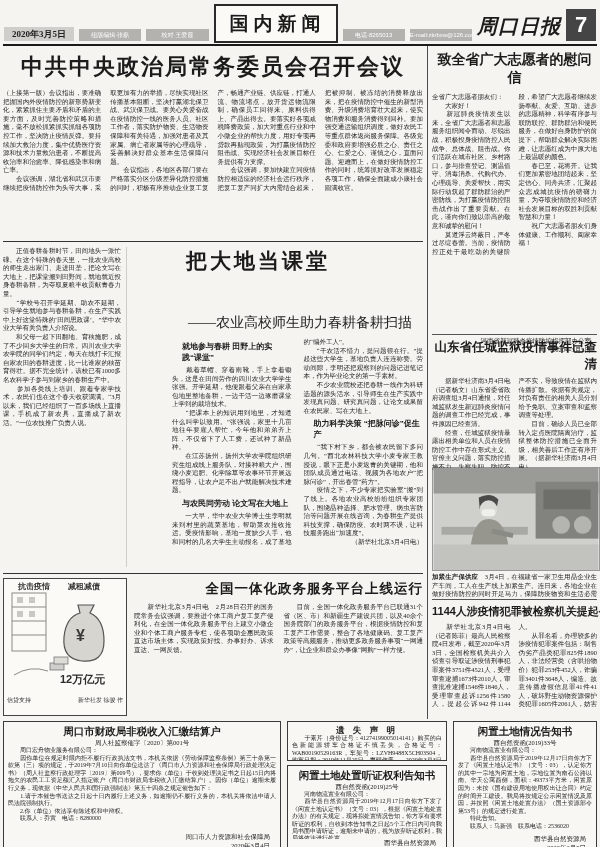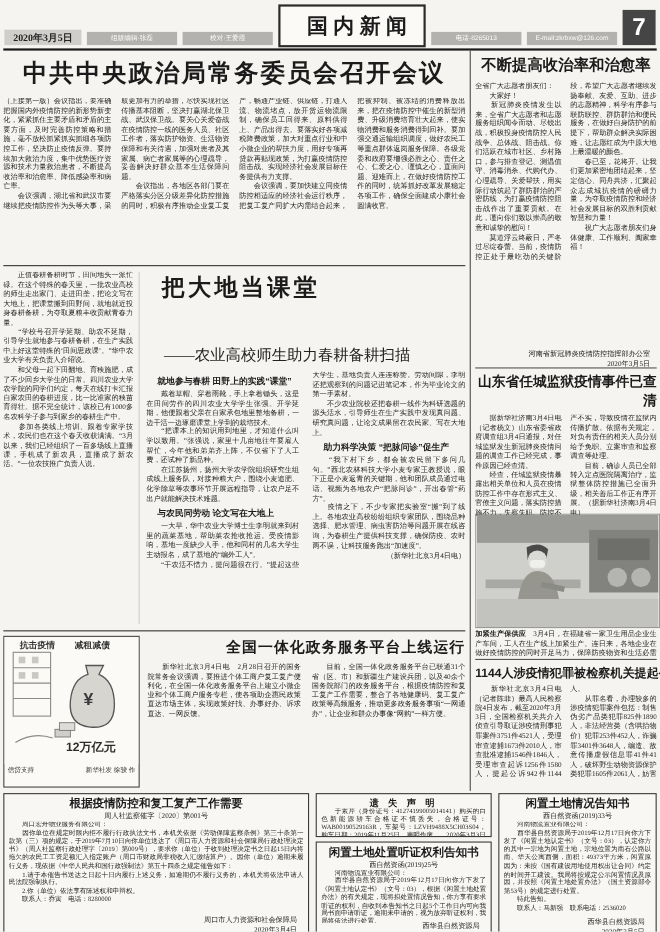--- a/index.html
+++ b/index.html
@@ -4,21 +4,21 @@
 <style>
   * { margin:0; padding:0; box-sizing:border-box; }
   html,body { background:#e9e7e2; }
   body { width:600px; height:847px; font-family:"Liberation Serif","DejaVu Serif",serif; color:#1b1b1b; }
   .page { width:600px; height:847px; background:#f5f4f0; overflow:hidden; position:relative; }
 
   
   header { display:flex; align-items:flex-end; gap:5px; padding:6px 4px 3px 4px; height:44px; }
   .date-box { background:#cfcecb; color:#222; font-weight:bold; font-size:9px; padding:2px 8px; height:14px; line-height:10px; white-space:nowrap; }
   .gray-bar { background:#b3b2af; color:#fdfdfd; font-size:6px; height:12px; line-height:12px; text-align:center; flex:1; white-space:nowrap; overflow:hidden; font-family:"Liberation Sans","DejaVu Sans",sans-serif; }
-  .section-box { border:2px solid #2a2a2a; background:#fbfaf7; font-size:19px; font-weight:bold; letter-spacing:5px; padding:5px 10px 4px 24px; white-space:nowrap; margin-bottom:-2px; }
+  .section-box { border:2px solid #2a2a2a; background:#fbfaf7; font-size:19px; font-weight:bold; letter-spacing:5px; padding:5px 10px 4px 14px; white-space:nowrap; margin-bottom:-2px; }
   .masthead { font-size:20px; font-weight:900; font-style:italic; letter-spacing:1px; white-space:nowrap; padding-bottom:1px; }
   .pagenum { width:30px; height:32px; background:#454545; color:#fff; font-size:22px; font-weight:bold; font-family:"Liberation Sans","DejaVu Sans",sans-serif; display:flex; align-items:center; justify-content:center; }
   .head-rule { border-top:2px solid #1a1a1a; margin:0 3px; }
 
   
   .tiny { font-size:6.5px; line-height:8.6px; text-align:justify; color:#242424; }
   .pre { white-space:pre-line; }
   .sign { font-size:6.5px; text-align:right; padding-right:6px; line-height:8.5px; }
   .docno { font-size:6.5px; text-align:center; line-height:9px; }
   .ending { font-size:6.5px; text-align:right; }
@@ -27,21 +27,21 @@
   .main { display:flex; margin:0 3px; height:673px; }
   .left-main { width:424px; padding-right:4px; }
   .right-strip { width:170px; border-left:1px solid #4c4c4c; padding-left:4px; }
 
   
   .politburo { height:195px; }
   .politburo h1 { font-size:22px; font-weight:900; text-align:center; letter-spacing:2px; padding:6px 0 7px 0; font-family:"Liberation Sans","DejaVu Sans",sans-serif; }
   .pb-body { column-count:4; column-gap:9px; height:150px; overflow:hidden; }
 
   
-  .feature { border-top:1px solid #333; height:332px; display:flex; padding-top:5px; }
+  .feature { border-top:1px solid #333; height:332px; display:flex; padding-top:5px;gap:39px; }
   .f-col1 { width:124px; height:320px; overflow:hidden; padding-right:5px; border-right:1px solid #cfcdc7; }
   .f-right { flex:1; padding-left:6px; }
   .f-title { font-size:21px; font-weight:900; letter-spacing:3px; font-family:"Liberation Sans","DejaVu Sans",sans-serif; padding-left:14px; }
   .f-subtitle { font-size:14px; padding:3px 0 6px 16px; color:#222;margin-top:36px; }
   .f-body { height:262px; column-count:2; column-gap:12px; overflow:hidden; }
   .f-body h3 { font-size:8px; font-weight:bold; text-align:left; padding:3px 0 3px 10px; break-inside:avoid; font-family:"Liberation Sans","DejaVu Sans",sans-serif; }
 
   
   .band { border-top:1px solid #333; height:146px; display:flex; padding-top:4px; }
   .cartoon { width:124px; height:138px; border:1px solid #444; background:#fbfaf6; display:flex; flex-direction:column; }
@@ -84,20 +84,21 @@
 
 <div class="page">
 
   <header>
     <div class="date-box">2020年3月5日</div>
     <div class="gray-bar">组版编辑·张磊</div>
     <div class="gray-bar">校对·王爱霞</div>
     <div class="section-box">国内新闻</div>
     <div class="gray-bar">电话·8265013</div>
     <div class="gray-bar">E-mail:zkrbxw@126.com</div>
+    <div class="masthead">周口日报</div>
     <div class="pagenum">7</div>
   </header>
   <div class="head-rule"></div>
 
   <div class="main">
     <section class="left-main">
 
       <article class="politburo">
         <h1>中共中央政治局常务委员会召开会议</h1>
         <div class="tiny pre pb-body">（上接第一版）会议指出，要准确把握国内外疫情防控的新形势新变化，紧紧抓住主要矛盾和矛盾的主要方面，及时完善防控策略和措施，毫不放松抓紧抓实抓细各项防控工作，坚决防止疫情反弹。要持续加大救治力度，集中优势医疗资源和技术力量救治患者，不断提高收治率和治愈率、降低感染率和病亡率。
@@ -164,21 +165,21 @@
           <div class="tiny pre pf-body">　　新华社北京3月4日电　2月28日召开的国务院常务会议强调，要推进个体工商户复工复产便利化，在全国一体化政务服务平台上建立小微企业和个体工商户服务专栏，使各项助企惠民政策直达市场主体，实现政策好找、办事好办、诉求直达、一网反馈。
 　　目前，全国一体化政务服务平台已联通31个省（区、市）和新疆生产建设兵团，以及40余个国务院部门的政务服务平台，根据疫情防控和复工复产工作需要，整合了各地健康码、复工复产政策等高频服务，推动更多政务服务事项“一网通办”，让企业和群众办事像“网购”一样方便。</div>
         </article>
       </div>
 
     </section>
 
     <aside class="right-strip">
 
       <article class="letter">
-        <h2>不断提高收治率和治愈率</h2>
+        <h2>致全省广大志愿者的慰问信</h2>
         <div class="tiny pre letter-body">全省广大志愿者朋友们：
 　　大家好！
 　　新冠肺炎疫情发生以来，全省广大志愿者和志愿服务组织闻令而动、尽锐出战，积极投身疫情防控人民战争、总体战、阻击战。你们活跃在城市社区、乡村路口，参与排查登记、测温值守、消毒消杀、代购代办、心理疏导、关爱帮扶，用实际行动筑起了群防群治的严密防线，为打赢疫情防控阻击战作出了重要贡献。在此，谨向你们致以崇高的敬意和诚挚的慰问！
 　　莫道浮云终蔽日，严冬过尽绽春蕾。当前，疫情防控正处于最吃劲的关键阶段，希望广大志愿者继续发扬奉献、友爱、互助、进步的志愿精神，科学有序参与联防联控、群防群治和便民服务，在做好自身防护的前提下，帮助群众解决实际困难，让志愿红成为中原大地上最温暖的颜色。
 　　春已至，花将开。让我们更加紧密地团结起来，坚定信心、同舟共济，汇聚起众志成城抗疫情的磅礴力量，为夺取疫情防控和经济社会发展目标的双胜利贡献智慧和力量！
 　　祝广大志愿者朋友们身体健康、工作顺利、阖家幸福！</div>
         <div class="sign">河南省新冠肺炎疫情防控指挥部办公室</div>
         <div class="sign">2020年3月5日</div>
       </article>
 
@@ -215,21 +216,21 @@
         <div class="tiny pre pros-body">　　新华社北京3月4日电（记者陈菲）最高人民检察院4日发布，截至2020年3月3日，全国检察机关共介入侦查引导取证涉疫情刑事犯罪案件3751件4521人，受理审查逮捕1673件2010人，审查批准逮捕1546件1846人，受理审查起诉1256件1580人，提起公诉942件1144人。
 　　从罪名看，办理较多的涉疫情犯罪案件包括：制售伪劣产品类犯罪825件1890人，非法经营类（含哄抬物价）犯罪253件452人，诈骗罪3401件3648人，编造、故意传播虚假信息罪41件41人，破坏野生动物资源保护类犯罪1605件2061人，妨害公务罪及以危险方法危害公共安全等犯罪也占一定比例。</div>
       </article>
 
     </aside>
   </div>
 
   <footer class="notices">
 
     <div class="notice">
-      <h4>根据疫情防控和复工复产工作需要</h4>
+      <h4>周口市财政局非税收入汇缴结算户</h4>
       <div class="docno">周人社监察催字〔2020〕第001号</div>
       <div class="tiny pre nbody">　　周口宏舟物业服务有限公司：
 　　因你单位在规定时限内拒不履行行政执法文书，本机关依据《劳动保障监察条例》第三十条第一款第（三）项的规定，于2019年7月10日向你单位送达了《周口市人力资源和社会保障局行政处理决定书》（周人社监察行政处理字〔2019〕第009号），要求你（单位）于收到处理决定书之日起15日内将拖欠的农民工工资足额汇入指定账户（周口市财政局非税收入汇缴结算户）。因你（单位）逾期未履行义务，现依据《中华人民共和国行政强制法》第五十四条之规定催告如下：
 　　1.请于本催告书送达之日起十日内履行上述义务，如逾期仍不履行义务的，本机关将依法申请人民法院强制执行。
 　　2.你（单位）依法享有陈述权和申辩权。
 　　联系人：乔寅　电话：8280000</div>
       <div class="sign">周口市人力资源和社会保障局</div>
       <div class="sign">2020年3月4日</div>
     </div>
 

